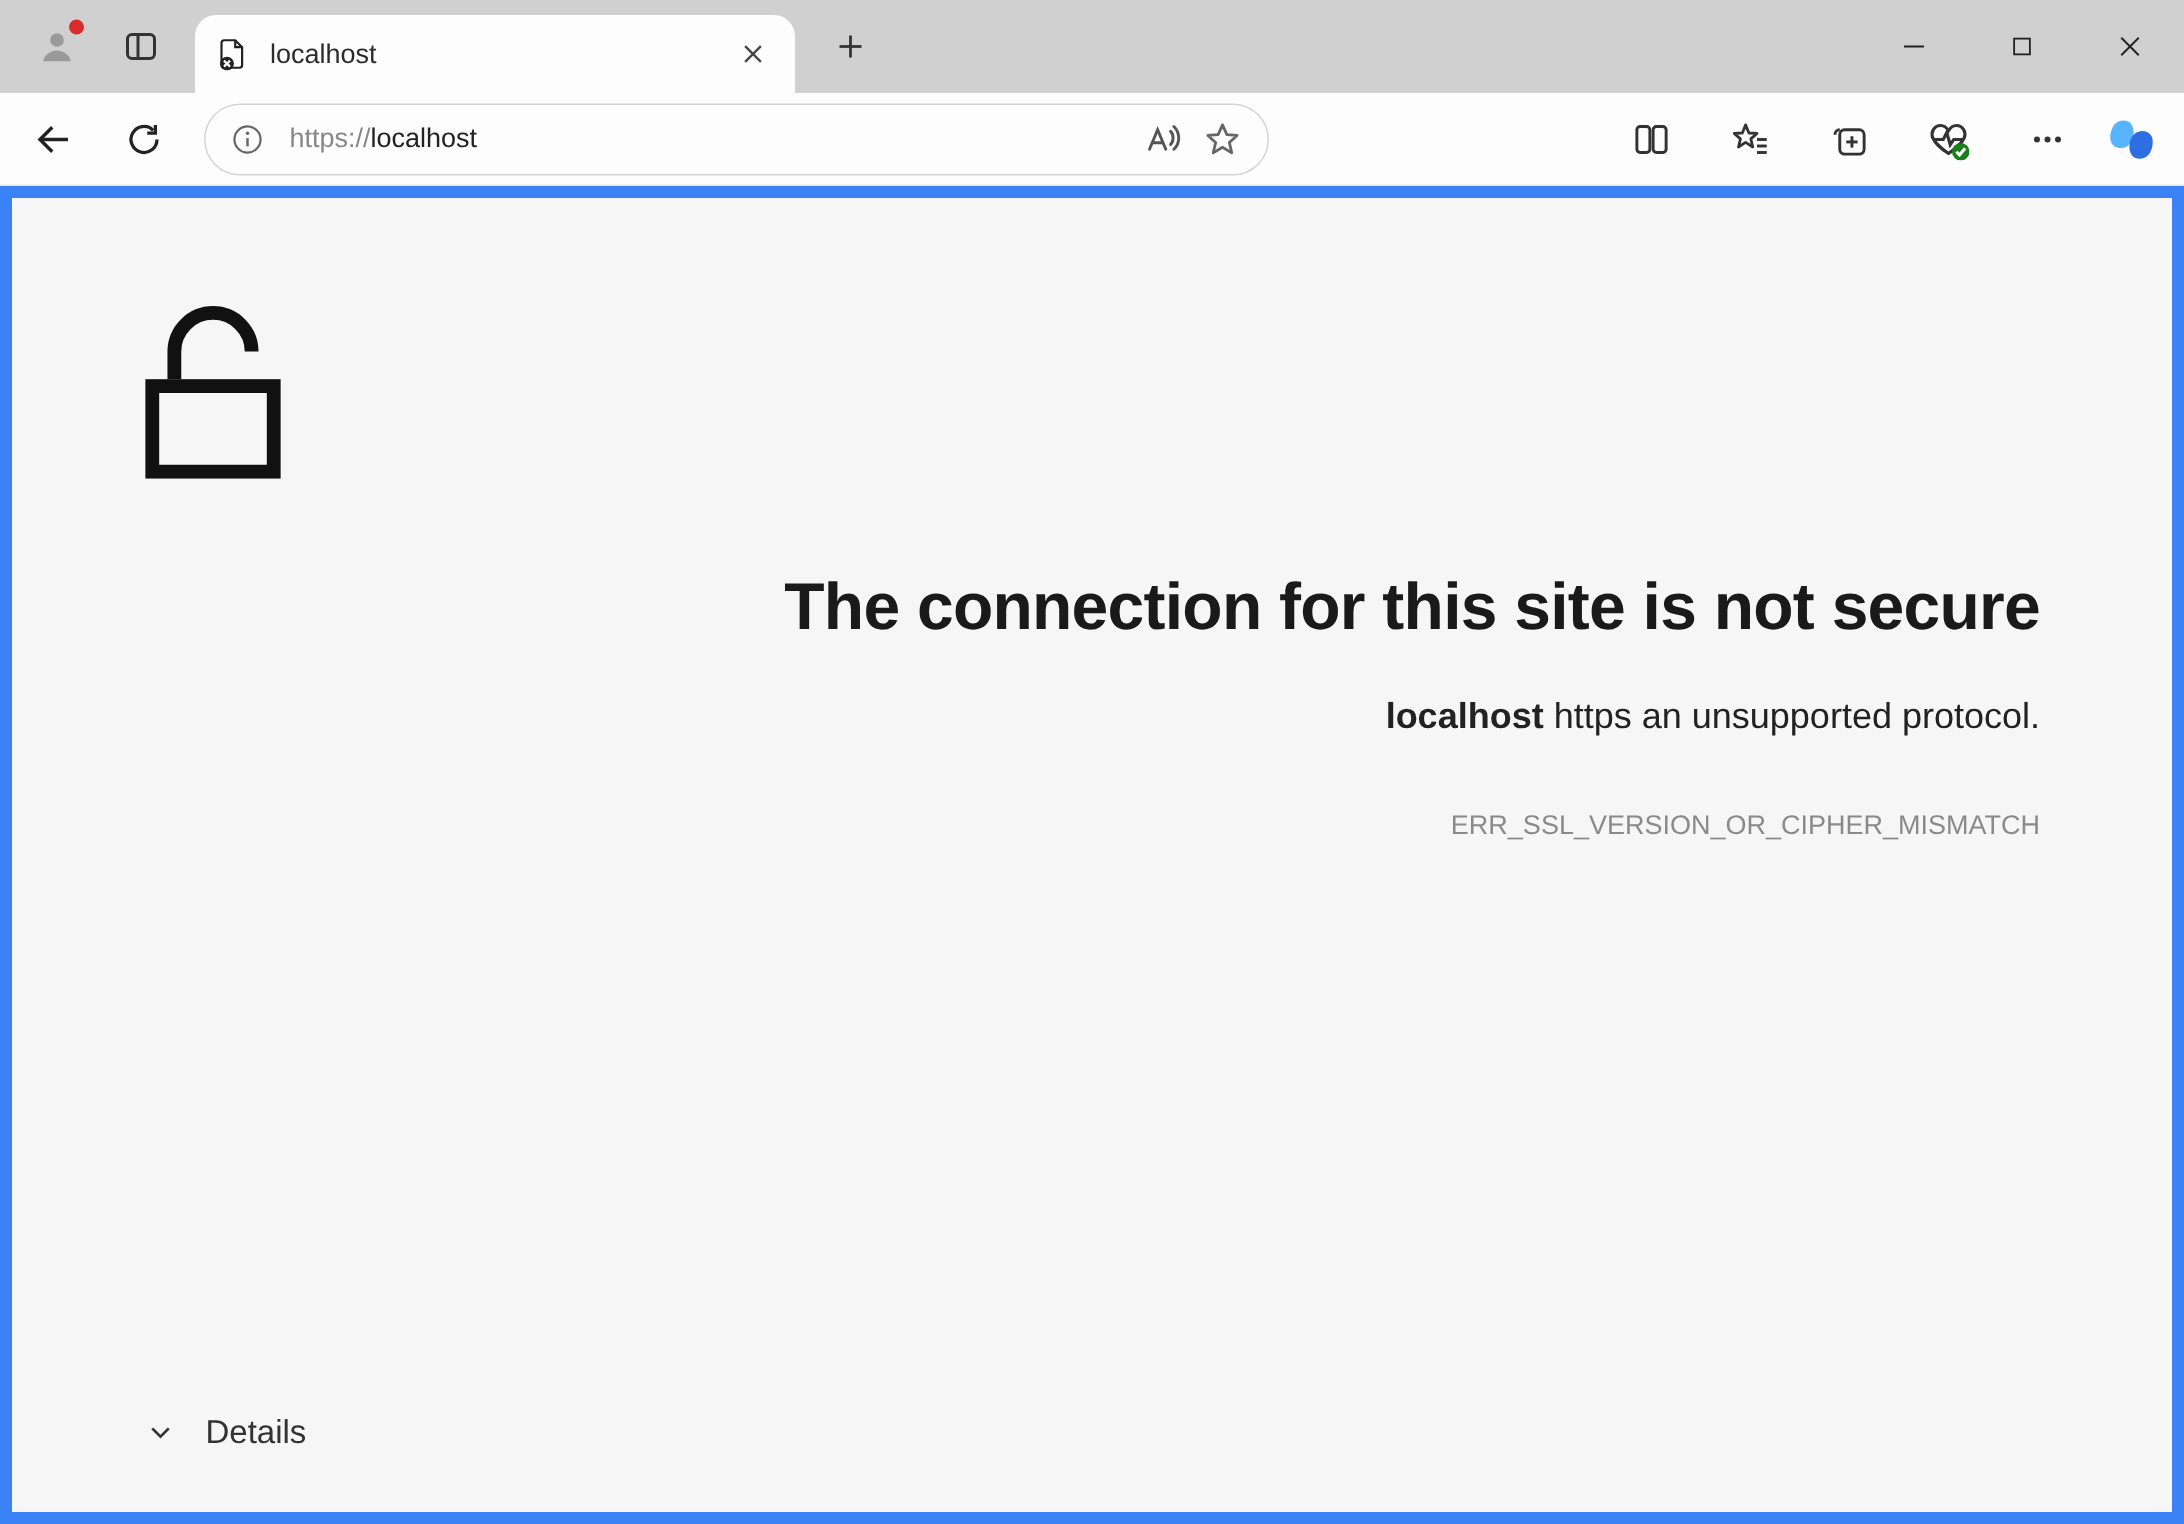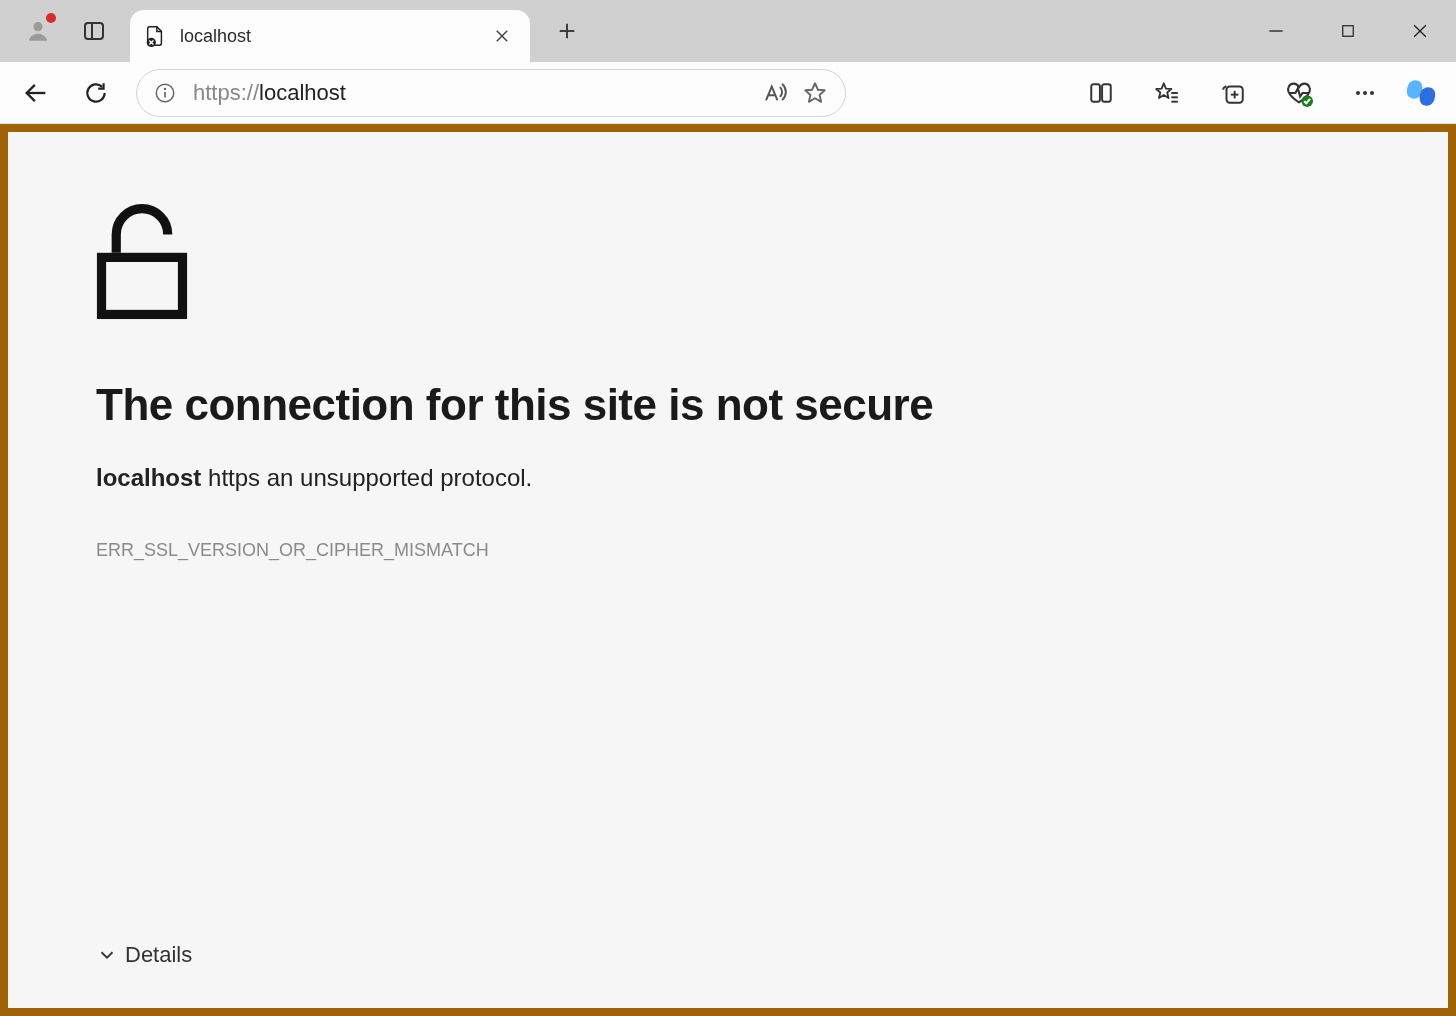--- a/index.html
+++ b/index.html
@@ -107,21 +107,21 @@
     padding: 0 10px;
     margin: 0 8px;
   }
   .omnibox .site-info {
     width:36px; height:36px;
     display:flex; align-items:center; justify-content:center;
     color:#555;
   }
   .omnibox .url {
     flex:1;
-    font-size: 22px;
+    font-size: 18px;
     color:#888;
     padding-left: 10px;
     white-space:nowrap;
   }
   .omnibox .url .strong { color:#222; }
   .omnibox .ob-btn {
     width:40px; height:40px;
     display:flex; align-items:center; justify-content:center;
     color:#6a6a6a;
   }
@@ -131,23 +131,24 @@
     align-items:center;
   }
   .toolbar-right .tool-btn { width:66px; }
   .copilot {
     width:38px; height:38px;
     display:flex; align-items:center; justify-content:center;
     margin: 0 8px 0 4px;
   }
   
   .viewport {
-    background:#a16207;
+    background:#3b82f6;
     height: calc(1016px - 124px);
     padding: 8px;
+    text-align: right;
   }
   .page {
     background:#f6f6f6;
     height:100%;
     padding: 70px 88px 30px 88px;
     position:relative;
   }
   .lock-icon { margin-bottom: 58px; }
   .page h1 {
     font-size: 44px;
@@ -166,21 +167,21 @@
     font-size: 18px;
     color:#8a8a8a;
     font-weight:400;
   }
   .details {
     position:absolute;
     left:88px;
     bottom:40px;
     display:flex;
     align-items:center;
-    gap:7px;
+    gap:19px;
     font-size: 22px;
     color:#333;
     cursor:pointer;
   }
   svg { display:block; }
 </style>
 </head>
 <body>
 
 <div class="titlebar">

